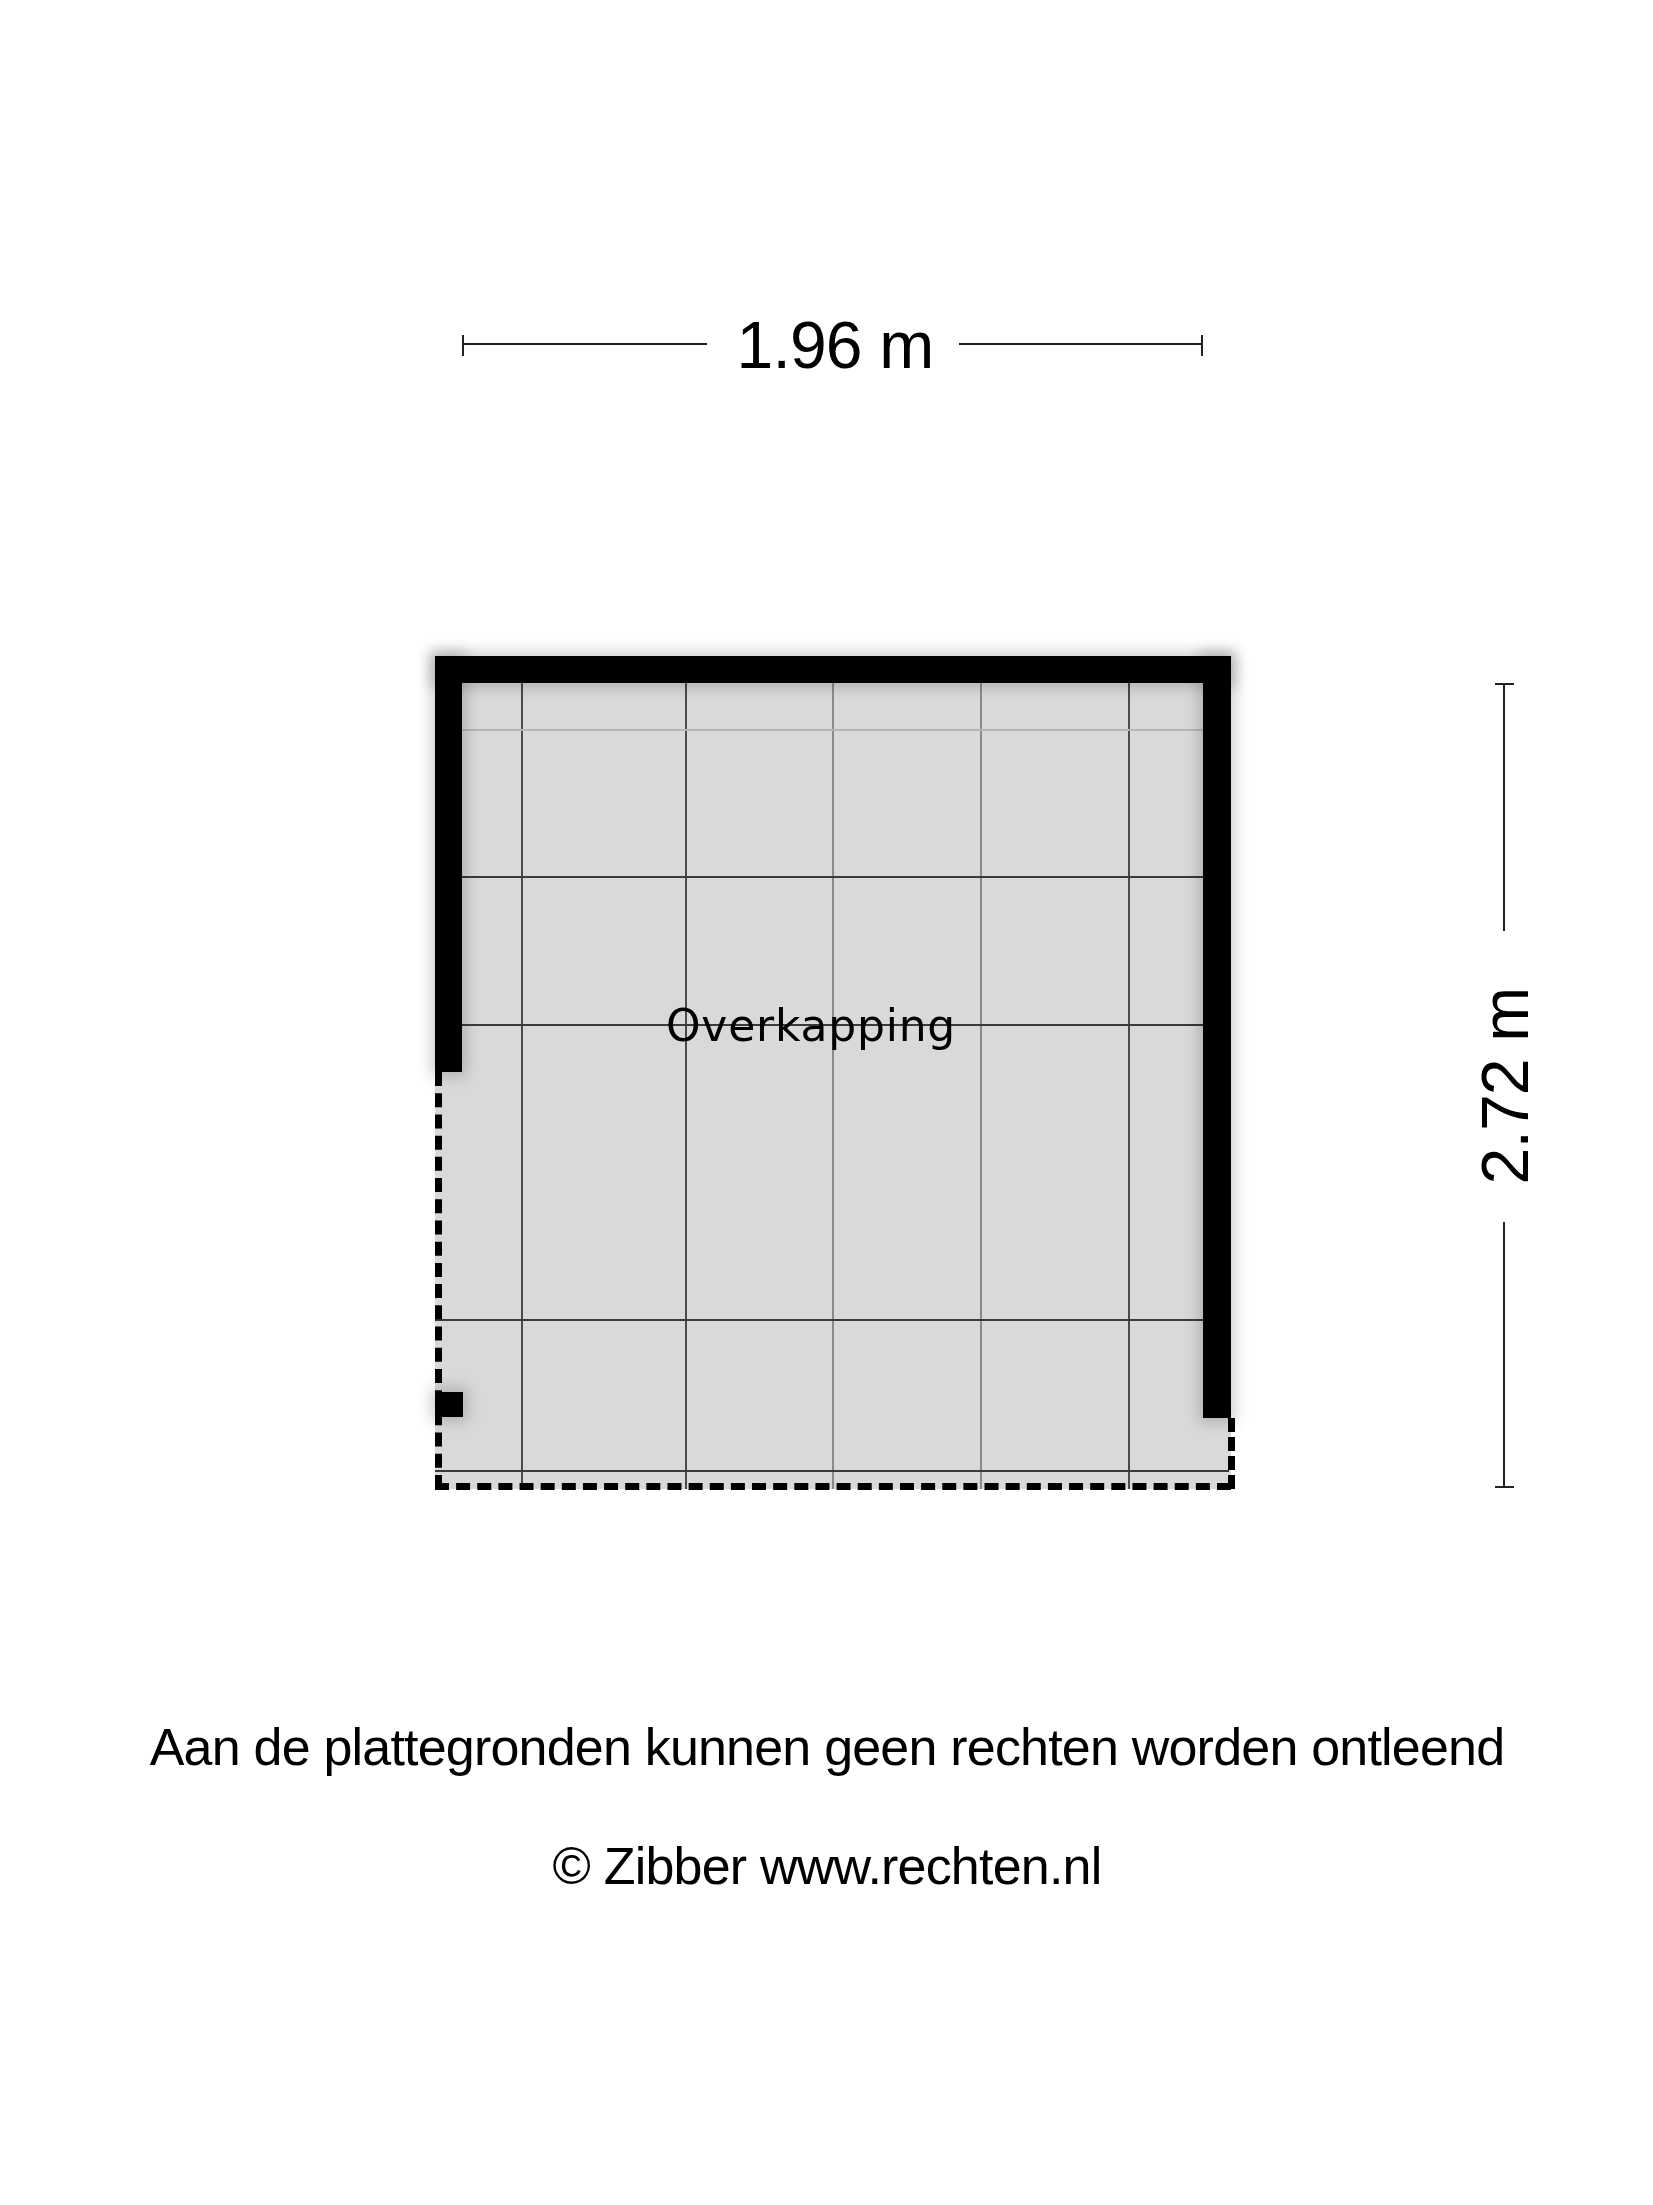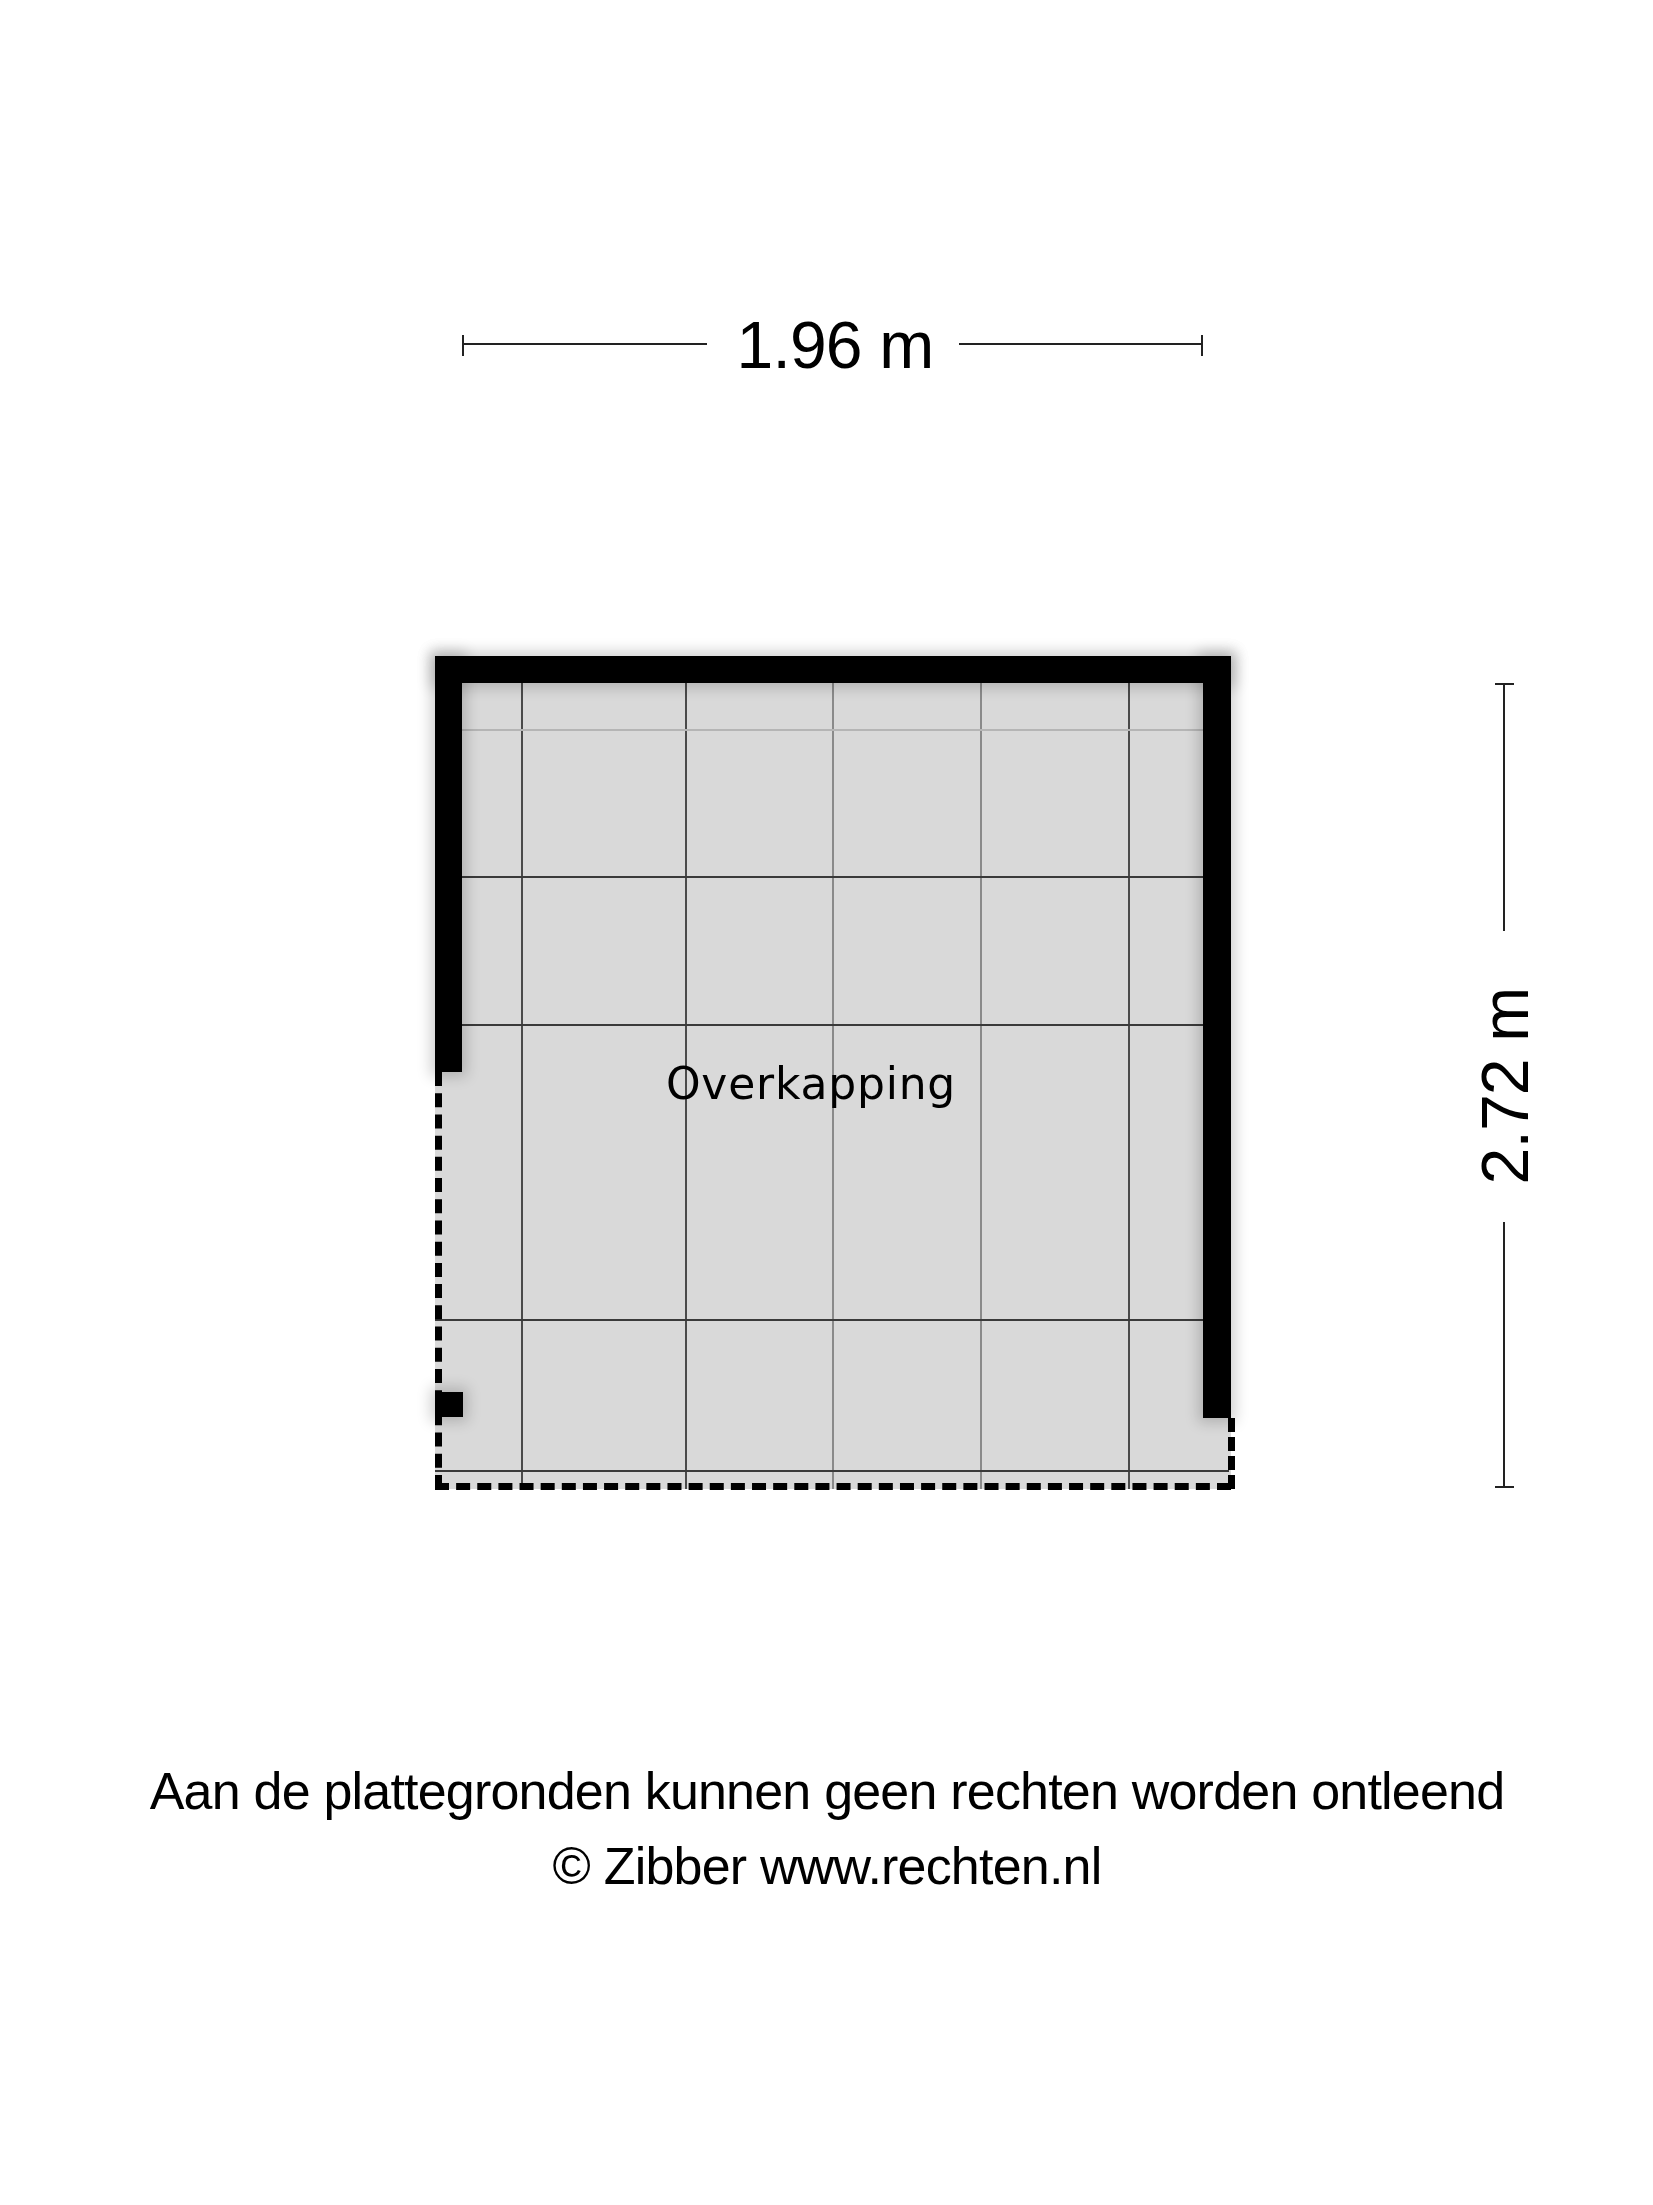--- a/index.html
+++ b/index.html
@@ -103,21 +103,21 @@
     }
     .dash-h {
       position: absolute;
       height: 0;
       border-top: 7px dashed #000;
     }
 
     .room-label {
       position: absolute;
       left: 614px;
-      top: 1056px;
+      top: 998px;
       width: 394px;
       text-align: center;
       font-family: "DejaVu Sans", sans-serif;
       font-size: 44px;
       line-height: 55px;
       letter-spacing: 0.8px;
     }
 
     .footer-line {
       position: absolute;
@@ -168,15 +168,15 @@
   <div class="wall" style="left:1203px; top:656px; width:27.6px; height:762px;"></div>
   <div class="wall" style="left:435px; top:1392px; width:27.6px; height:25px;"></div>
 
   <div class="dash-v" style="left:435px; top:1072px; height:417px;"></div>
   <div class="dash-h" style="left:435px; top:1483px; width:796px;"></div>
   <div class="dash-v" style="left:1228px; top:1418px; height:71px;"></div>
 
   <div class="room-label">Overkapping</div>
 </div>
 
-<div class="footer-line" style="top:1760px;">Aan de plattegronden kunnen geen rechten worden ontleend</div>
+<div class="footer-line" style="top:1716px;">Aan de plattegronden kunnen geen rechten worden ontleend</div>
 <div class="footer-line" style="top:1835px;">© Zibber www.rechten.nl</div>
 
 
 </body></html>

